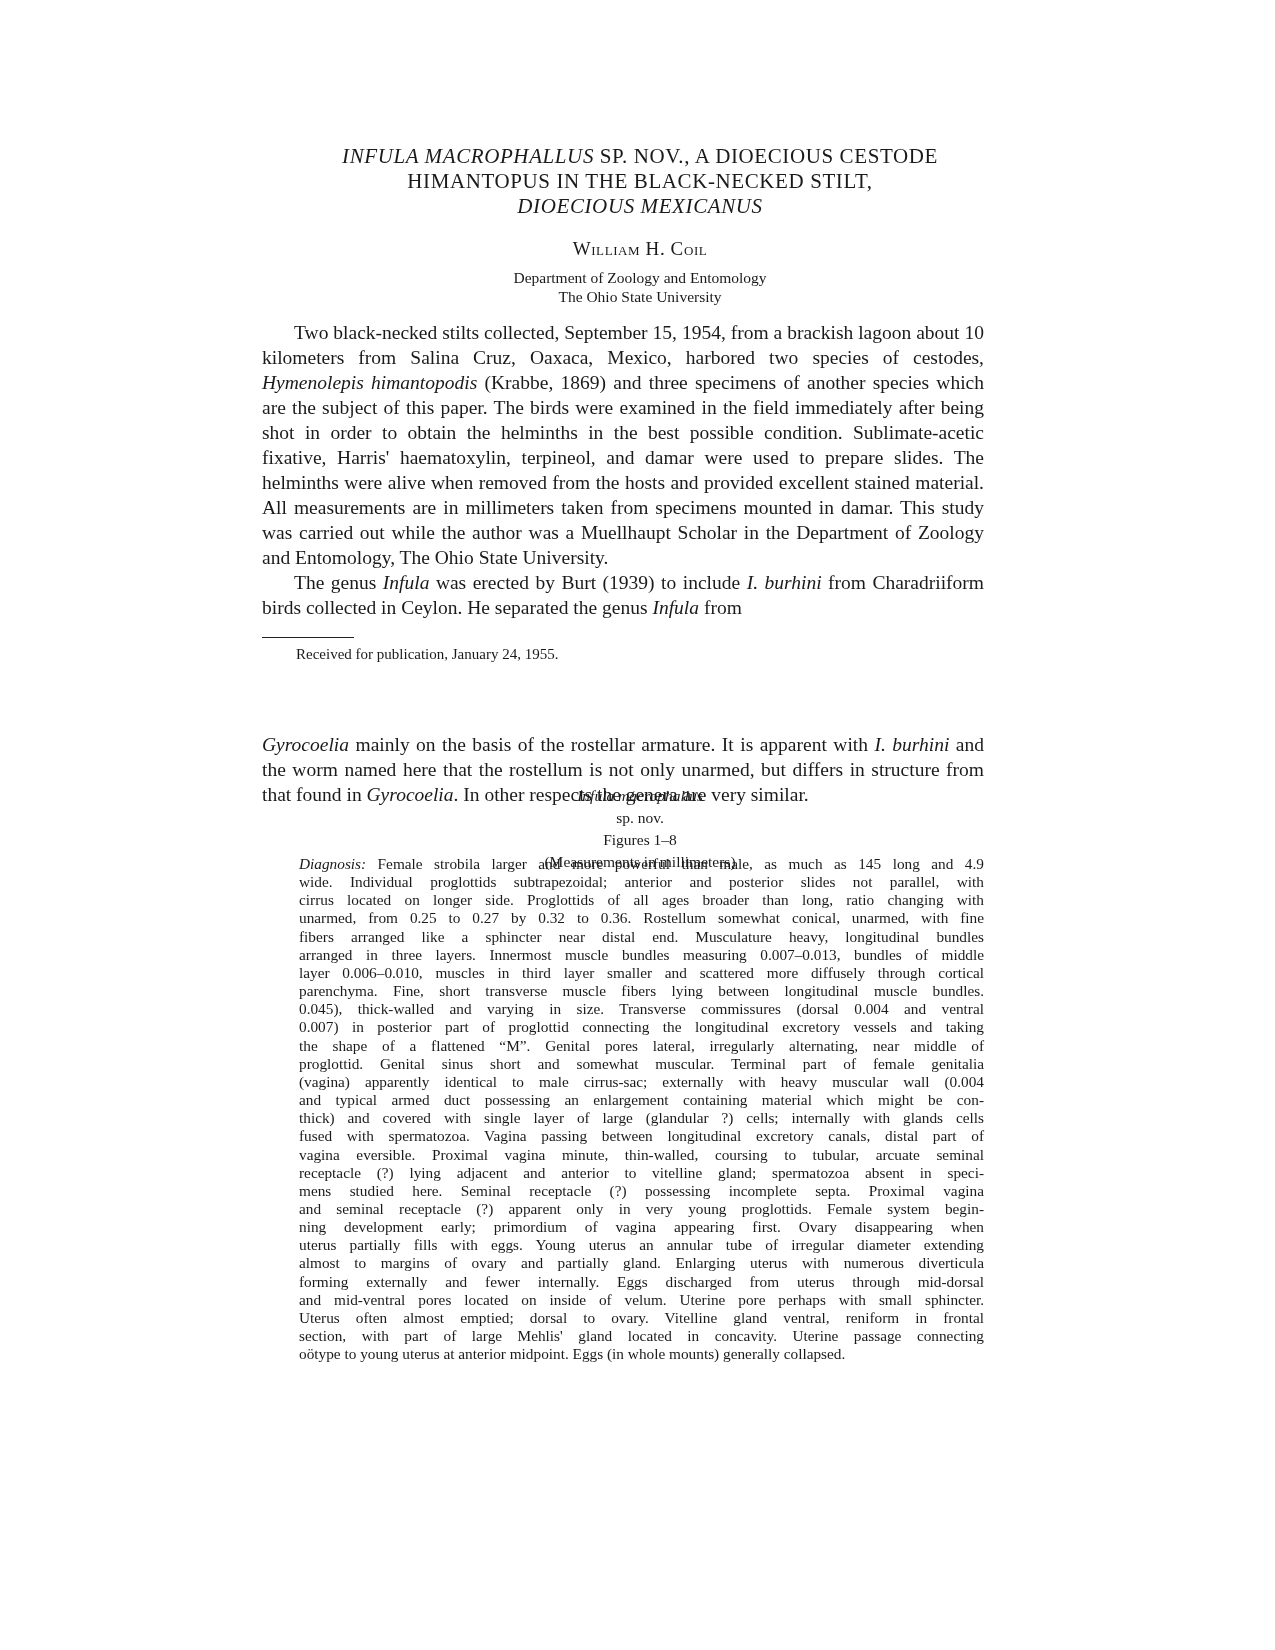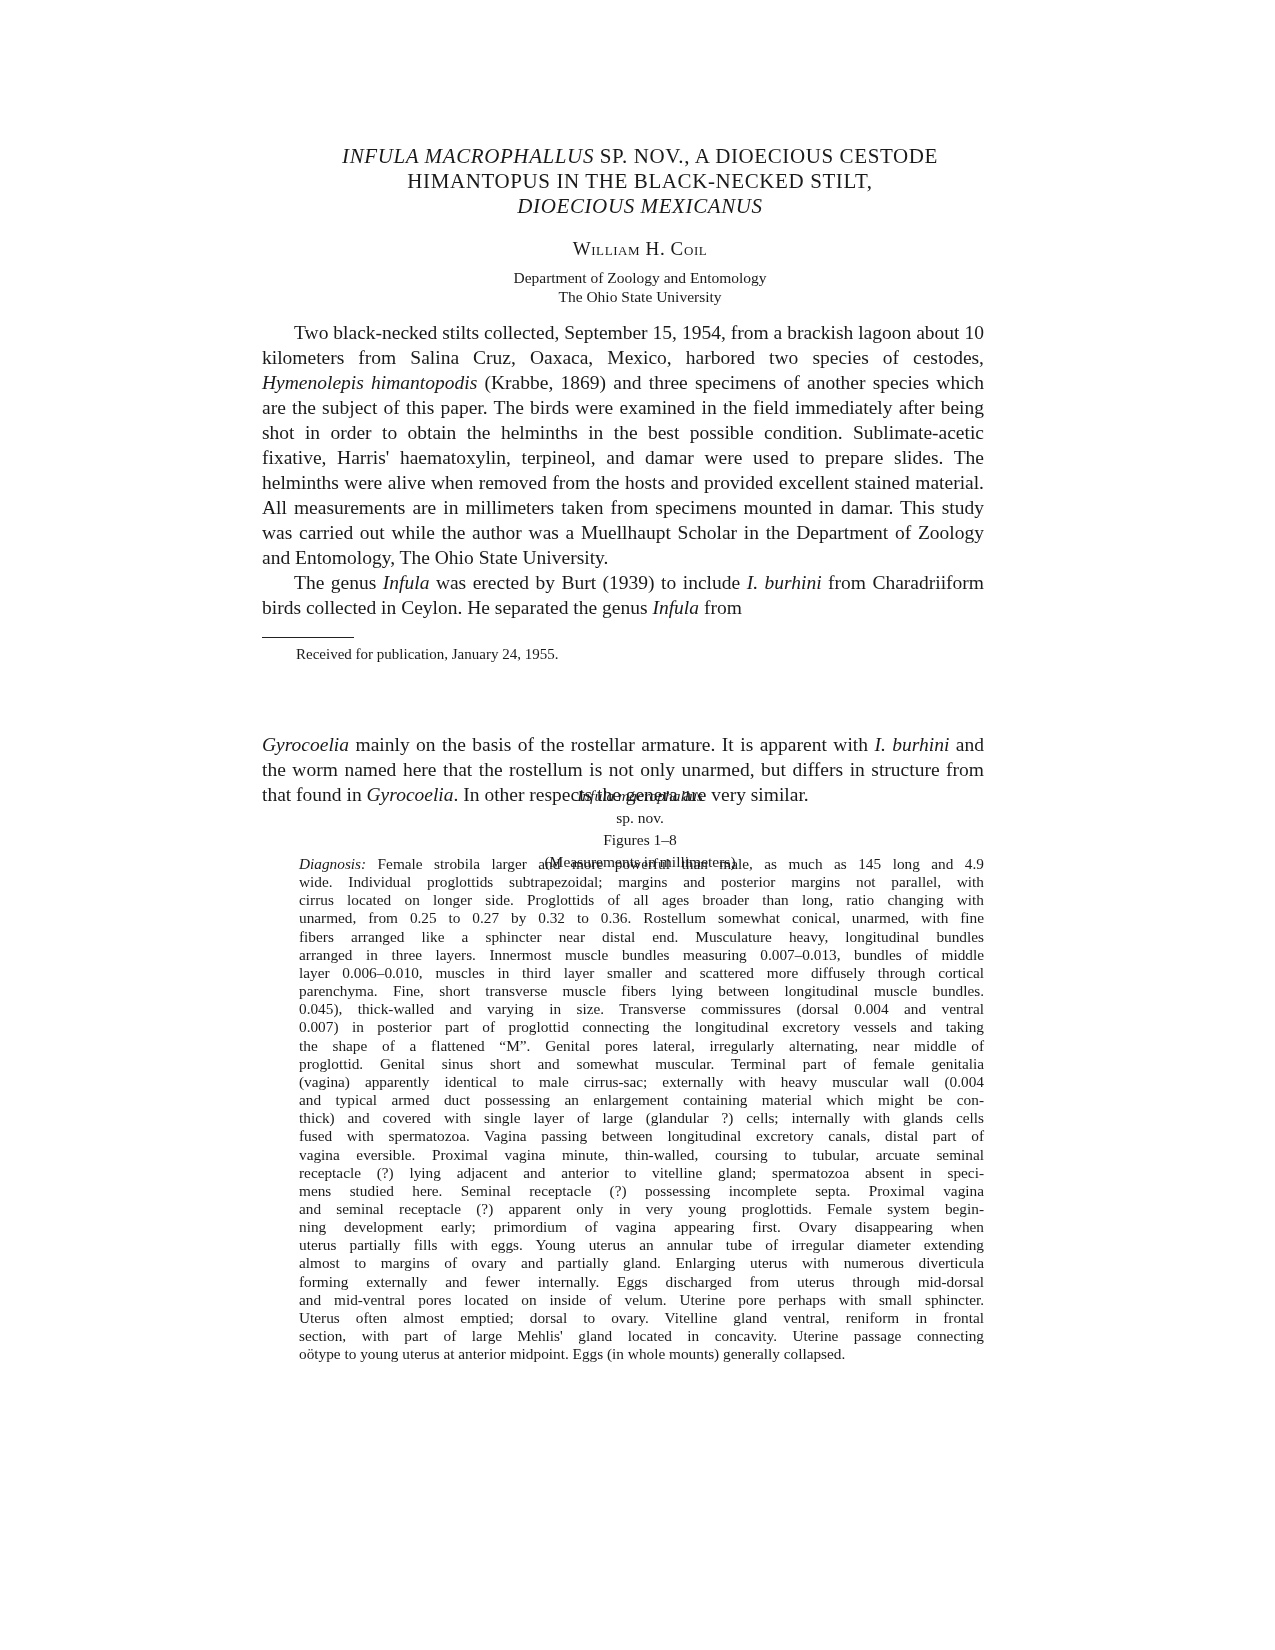--- a/index.html
+++ b/index.html
@@ -83,21 +83,21 @@
 
   <div class="heading">
     <span><i>Infula macrophallus</i><span> sp. nov.</span></span>
     <span>Figures 1–8</span>
     <span>(Measurements in millimeters)</span>
   </div>
 
   <div class="diagnosis">
     <p id="diag-lines">
         <span class="line"><i>Diagnosis:</i><span> Female strobila larger and more powerful than male, as much as 145 long and 4.9</span></span>
-        <span class="line"><span>wide.  Individual proglottids subtrapezoidal; margins and posterior margins not parallel, with</span></span>
+        <span class="line"><span>wide.  Individual proglottids subtrapezoidal; anterior and posterior slides not parallel, with</span></span>
         <span class="line"><span>cirrus located on longer side.  Proglottids of all ages broader than long, ratio changing with</span></span>
         <span class="line"><span>unarmed, from 0.25 to 0.27 by 0.32 to 0.36.  Rostellum somewhat conical, unarmed, with fine</span></span>
         <span class="line"><span>fibers arranged like a sphincter near distal end.  Musculature heavy, longitudinal bundles</span></span>
         <span class="line"><span>arranged in three layers.  Innermost muscle bundles measuring 0.007–0.013, bundles of middle</span></span>
         <span class="line"><span>layer 0.006–0.010, muscles in third layer smaller and scattered more diffusely through cortical</span></span>
         <span class="line"><span>parenchyma.  Fine, short transverse muscle fibers lying between longitudinal muscle bundles.</span></span>
         <span class="line"><span>0.045), thick-walled and varying in size.  Transverse commissures (dorsal 0.004 and ventral</span></span>
         <span class="line"><span>0.007) in posterior part of proglottid connecting the longitudinal excretory vessels and taking</span></span>
         <span class="line"><span>the shape of a flattened “M”.  Genital pores lateral, irregularly alternating, near middle of</span></span>
         <span class="line"><span>proglottid.  Genital sinus short and somewhat muscular.  Terminal part of female genitalia</span></span>

